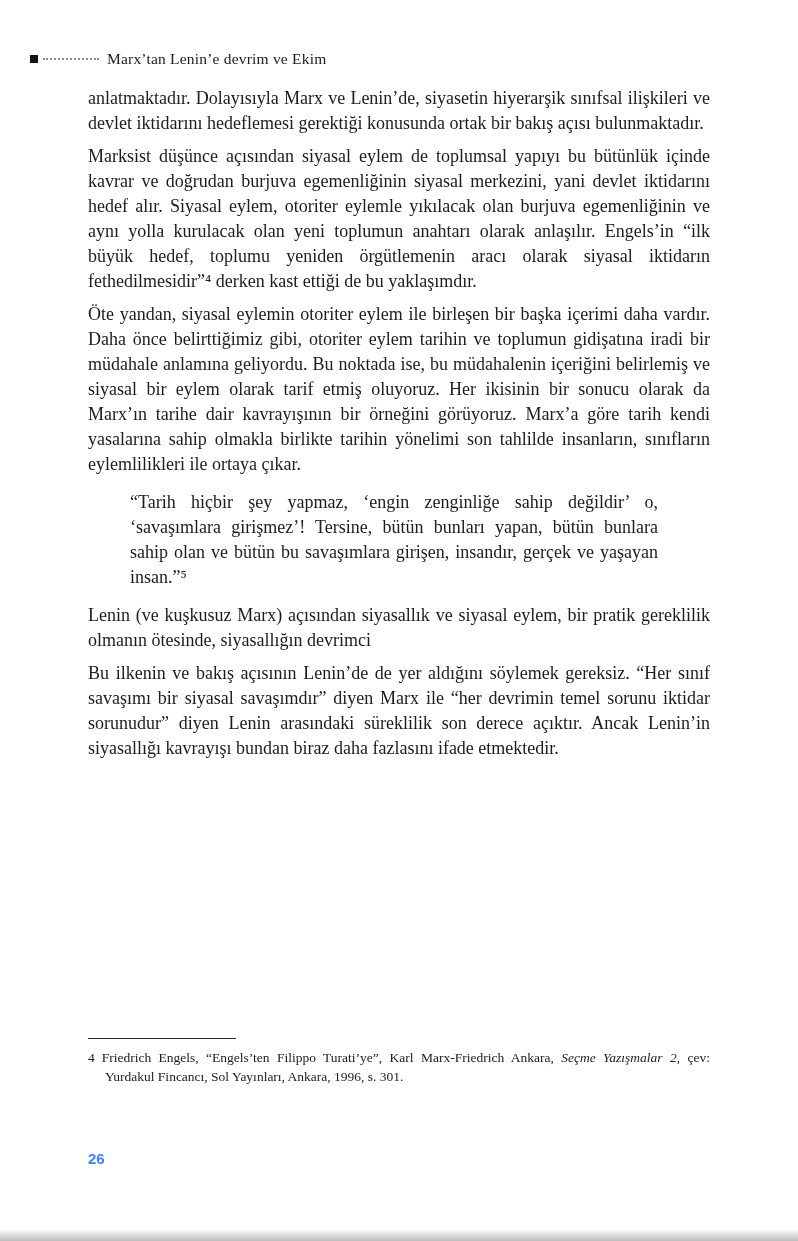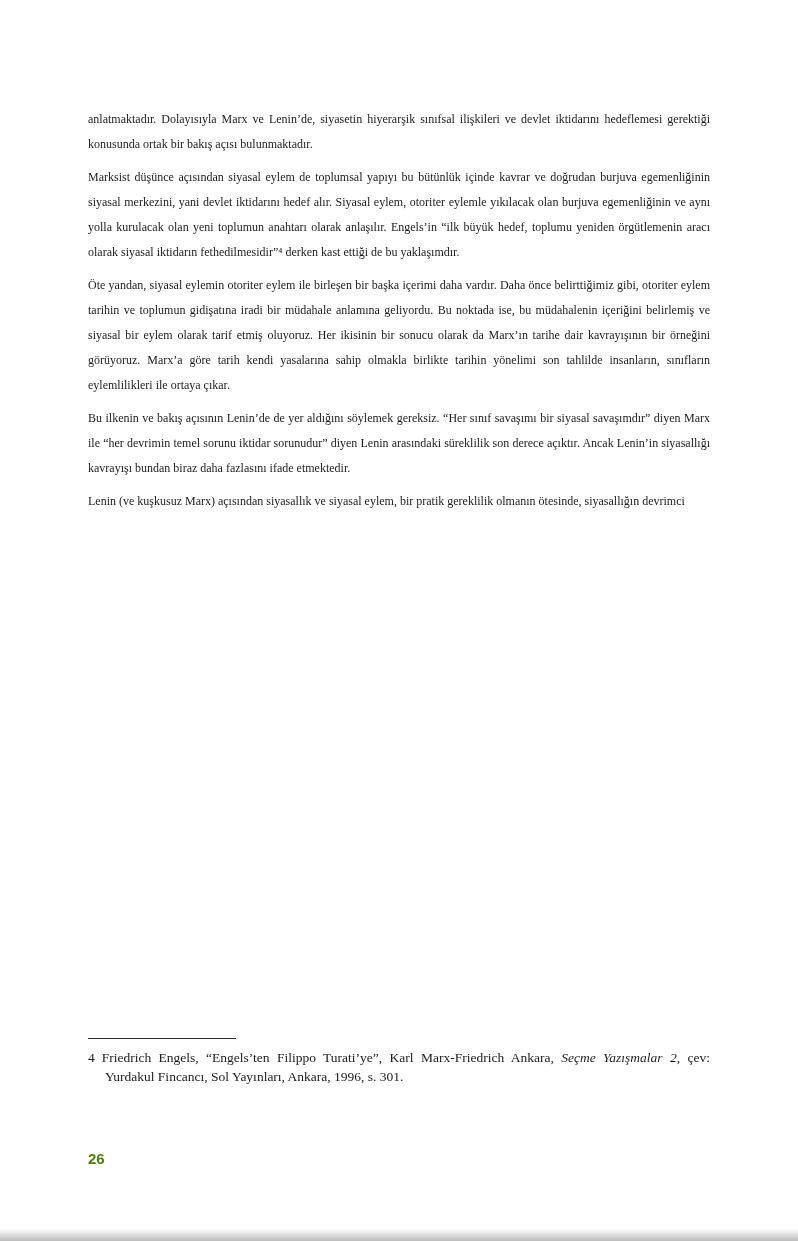--- a/index.html
+++ b/index.html
@@ -34,26 +34,26 @@
   }
   .hdr-title {
     font-size: 15.5px;
     letter-spacing: 0.2px;
     color: #1c1c1c;
     white-space: nowrap;
   }
   
   .body-text {
     position: absolute;
-    top: 107px;
+    top: 86px;
     left: 88px;
     width: 622px;
     height: 942px;
     overflow: hidden;
-    font-size: 12px;
+    font-size: 18px;
     line-height: 25px;
     text-align: justify;
     hyphens: auto;
     -webkit-hyphens: auto;
   }
   .body-text p { margin: 0 0 8px 0; }
   .body-text blockquote {
     margin: 13px 52px 13px 42px;
     padding: 0;
   }
@@ -80,42 +80,48 @@
   .fn-num { margin-right: 7px; }
   .footnote i { }
   
   .page-number {
     position: absolute;
     left: 88px;
     top: 1150px;
     font-family: "Liberation Sans", "DejaVu Sans", sans-serif;
     font-weight: bold;
     font-size: 15px;
-    color: #4d7c0f;
+    color: #3b82f6;
   }
   
   .page-edge {
     position: absolute;
     left: 0; right: 0; bottom: 0;
     height: 12px;
     background: linear-gradient(to bottom, rgba(255,255,255,0), #bdbdbd);
   }
 </style>
 </head>
 <body>
 
 <div class="page">
 
+  <header class="running-header">
+    <span class="hdr-square"></span>
+    <span class="hdr-leader"></span>
+    <span class="hdr-title">Marx’tan Lenin’e devrim ve Ekim</span>
+  </header>
 
   <main class="body-text">
     <p>anlatmaktadır. Dolayısıyla Marx ve Lenin’de, siyasetin hiyerarşik sınıfsal ilişkileri ve devlet iktidarını hedeflemesi gerektiği konusunda ortak bir bakış açısı bulunmaktadır.</p>
     <p>Marksist düşünce açısından siyasal eylem de toplumsal yapıyı bu bütünlük içinde kavrar ve doğrudan burjuva egemenliğinin siyasal merkezini, yani devlet iktidarını hedef alır. Siyasal eylem, otoriter eylemle yıkılacak olan burjuva egemenliğinin ve aynı yolla kurulacak olan yeni toplumun anahtarı olarak anlaşılır. Engels’in “ilk büyük hedef, toplumu yeniden örgütlemenin aracı olarak siyasal iktidarın fethedilmesidir”⁴ derken kast ettiği de bu yaklaşımdır.</p>
     <p>Öte yandan, siyasal eylemin otoriter eylem ile birleşen bir başka içerimi daha vardır. Daha önce belirttiğimiz gibi, otoriter eylem tarihin ve toplumun gidişatına iradi bir müdahale anlamına geliyordu. Bu noktada ise, bu müdahalenin içeriğini belirlemiş ve siyasal bir eylem olarak tarif etmiş oluyoruz. Her ikisinin bir sonucu olarak da Marx’ın tarihe dair kavrayışının bir örneğini görüyoruz. Marx’a göre tarih kendi yasalarına sahip olmakla birlikte tarihin yönelimi son tahlilde insanların, sınıfların eylemlilikleri ile ortaya çıkar.</p>
+    <blockquote>“Tarih hiçbir şey yapmaz, ‘engin zenginliğe sahip değildir’ o, ‘savaşımlara girişmez’! Tersine, bütün bunları yapan, bütün bunlara sahip olan ve bütün bu savaşımlara girişen, insandır, gerçek ve yaşayan insan.”⁵</blockquote>
+    <p>Lenin (ve kuşkusuz Marx) açısından siyasallık ve siyasal eylem, bir pratik gereklilik olmanın ötesinde, siyasallığın devrimci</p>
     <p>Bu ilkenin ve bakış açısının Lenin’de de yer aldığını söylemek gereksiz. “Her sınıf savaşımı bir siyasal savaşımdır” diyen Marx ile “her devrimin temel sorunu iktidar sorunudur” diyen Lenin arasındaki süreklilik son derece açıktır. Ancak Lenin’in siyasallığı kavrayışı bundan biraz daha fazlasını ifade etmektedir.</p>
-    <p>Lenin (ve kuşkusuz Marx) açısından siyasallık ve siyasal eylem, bir pratik gereklilik olmanın ötesinde, siyasallığın devrimci</p>
   </main>
 
   <footer class="footnote-area">
     <div class="fn-rule"></div>
     <div class="footnote"><span class="fn-num">4</span><span>Friedrich Engels, “Engels’ten Filippo Turati’ye”, Karl Marx-Friedrich Ankara, </span><i>Seçme Yazışmalar 2</i><span>, çev: Yurdakul Fincancı, Sol Yayınları, Ankara, 1996, s. 301.</span></div>
   </footer>
 
   <div class="page-number">26</div>
 
   <div class="page-edge"></div>

